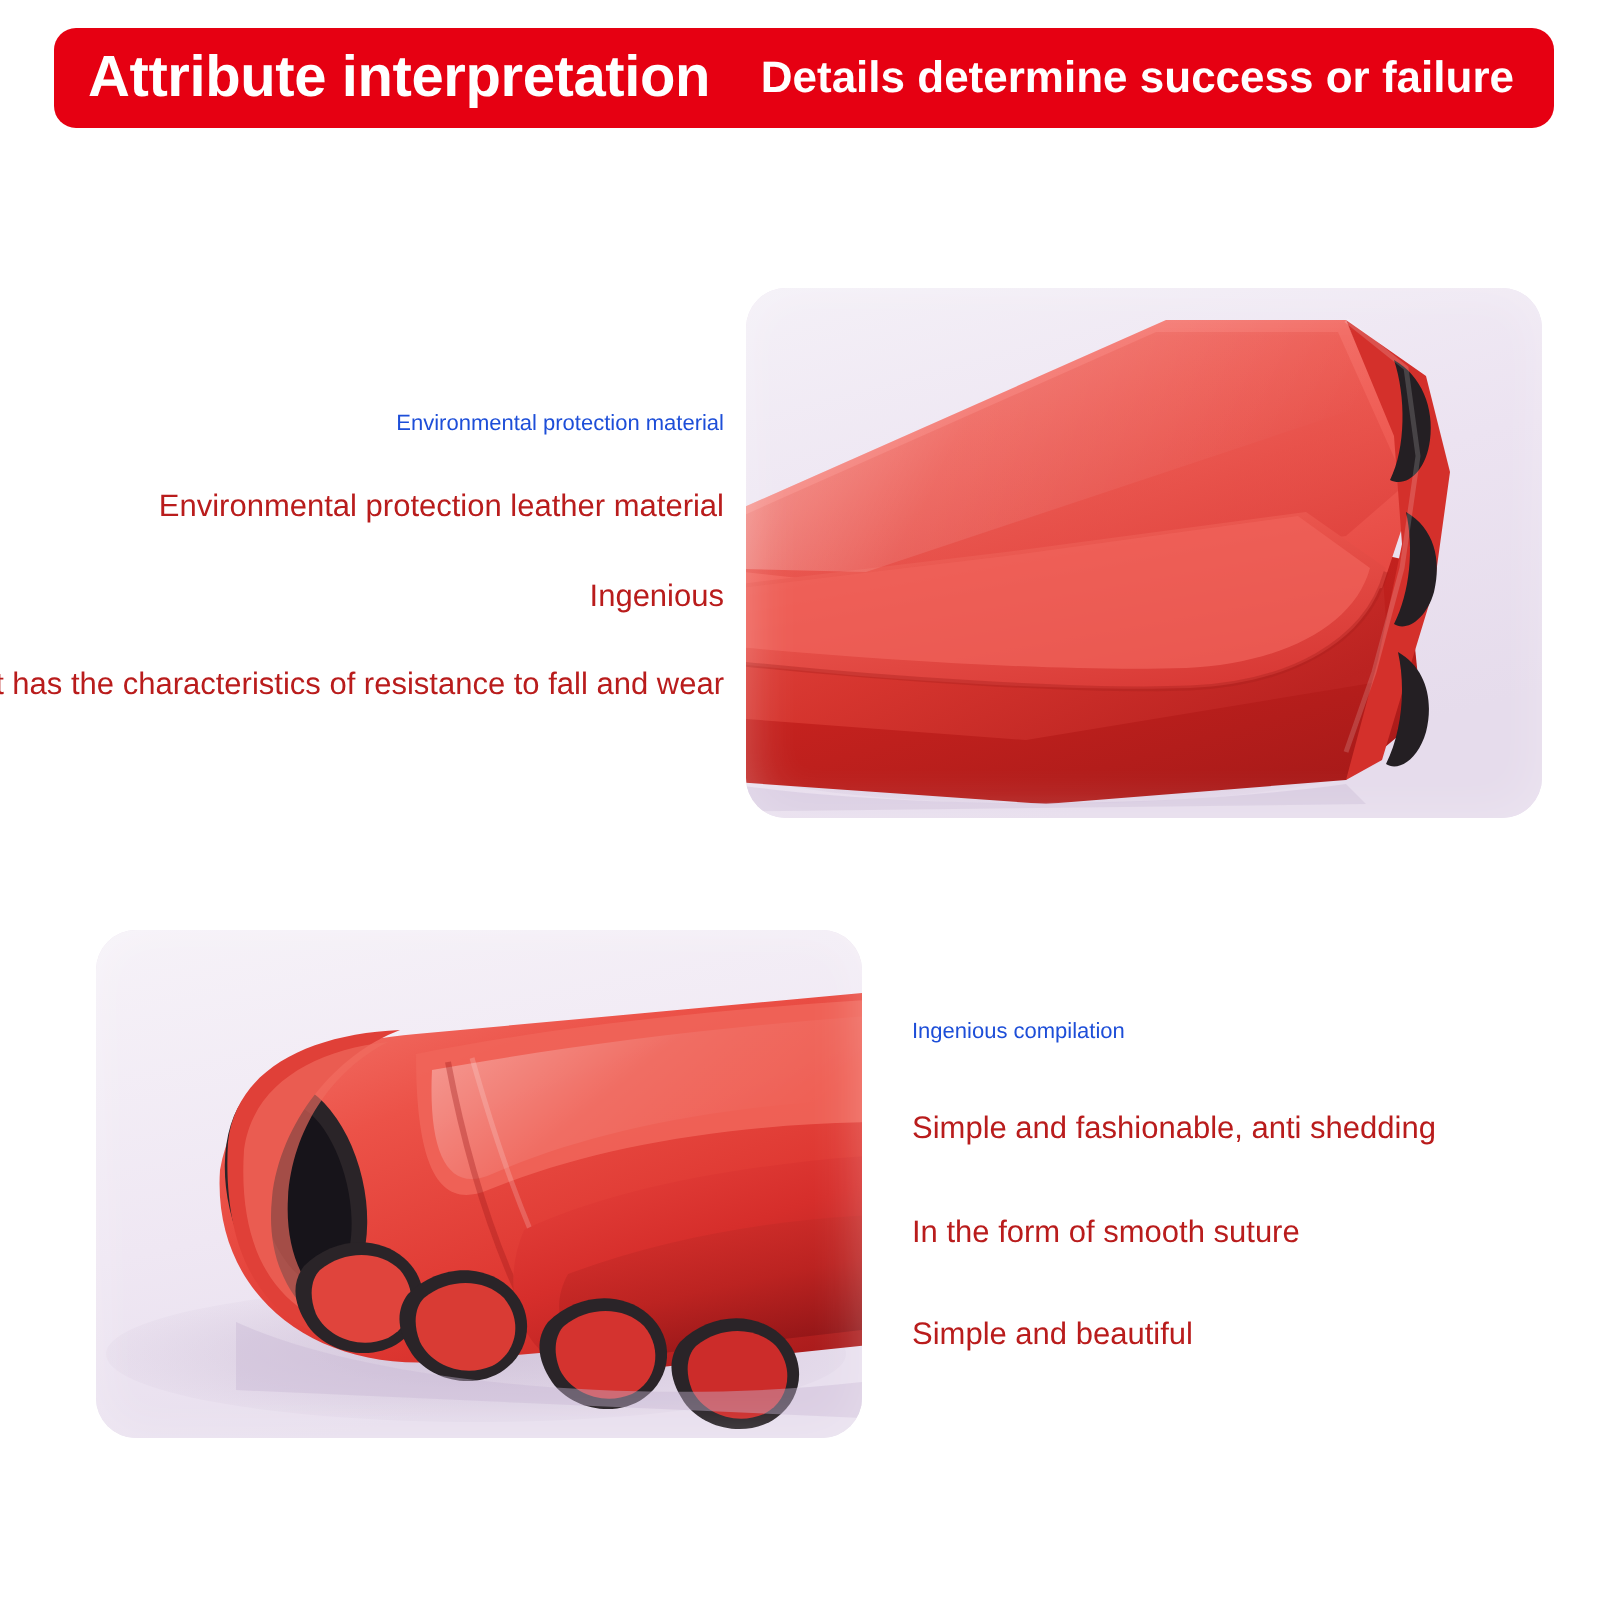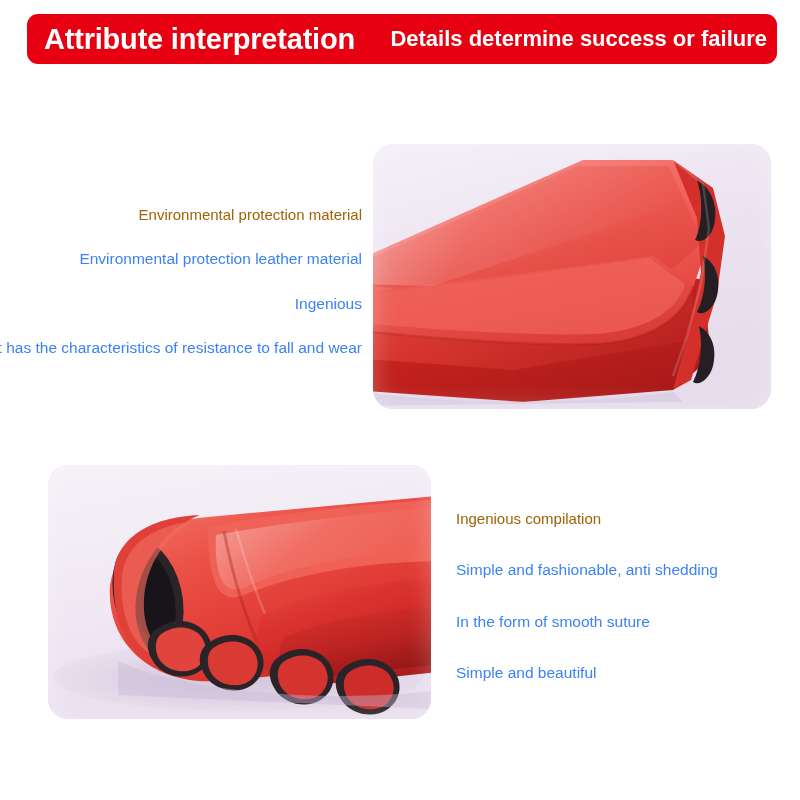--- a/index.html
+++ b/index.html
@@ -21,21 +21,21 @@
     left: 27px;
     top: 14px;
     width: 750px;
     height: 50px;
     background: #e60012;
     border-radius: 11px;
     display: flex;
     align-items: center;
     justify-content: space-between;
     box-sizing: border-box;
-    padding: 0 6px 0 17px;
+    padding: 0 16px 0 17px;
   }
   .banner-title {
     color: #ffffff;
     font-size: 29px;
     font-weight: bold;
     letter-spacing: -0.2px;
     line-height: 1;
     white-space: nowrap;
   }
   .banner-subtitle {
@@ -55,27 +55,27 @@
   }
   .feature-block.align-right {
     align-items: flex-end;
     text-align: right;
   }
   .feature-block.align-left {
     align-items: flex-start;
     text-align: left;
   }
   .feature-heading {
-    color: #a16207;
-    font-size: 15px;
+    color: #1d4ed8;
+    font-size: 11px;
     line-height: 1.2;
     white-space: nowrap;
   }
   .feature-line {
-    color: #3b82f6;
+    color: #b91c1c;
     font-size: 15.5px;
     line-height: 1.2;
     white-space: nowrap;
   }
 
   
   #block-material {
     left: 0px;
     top: 206px;
     width: 362px;

